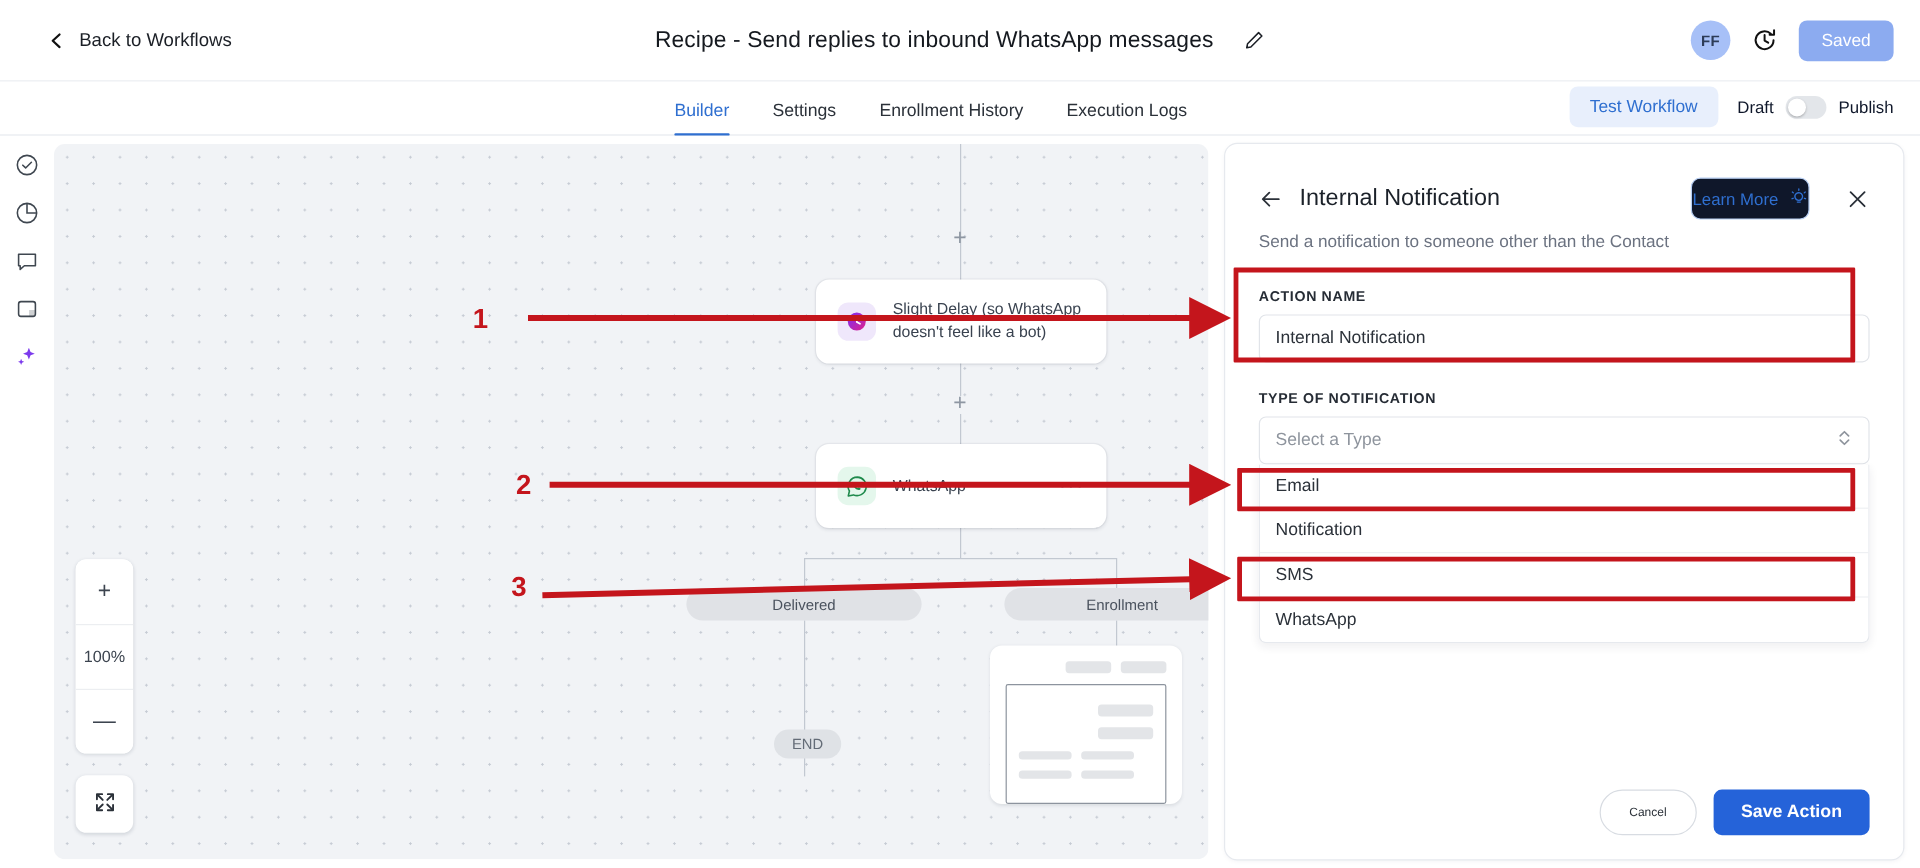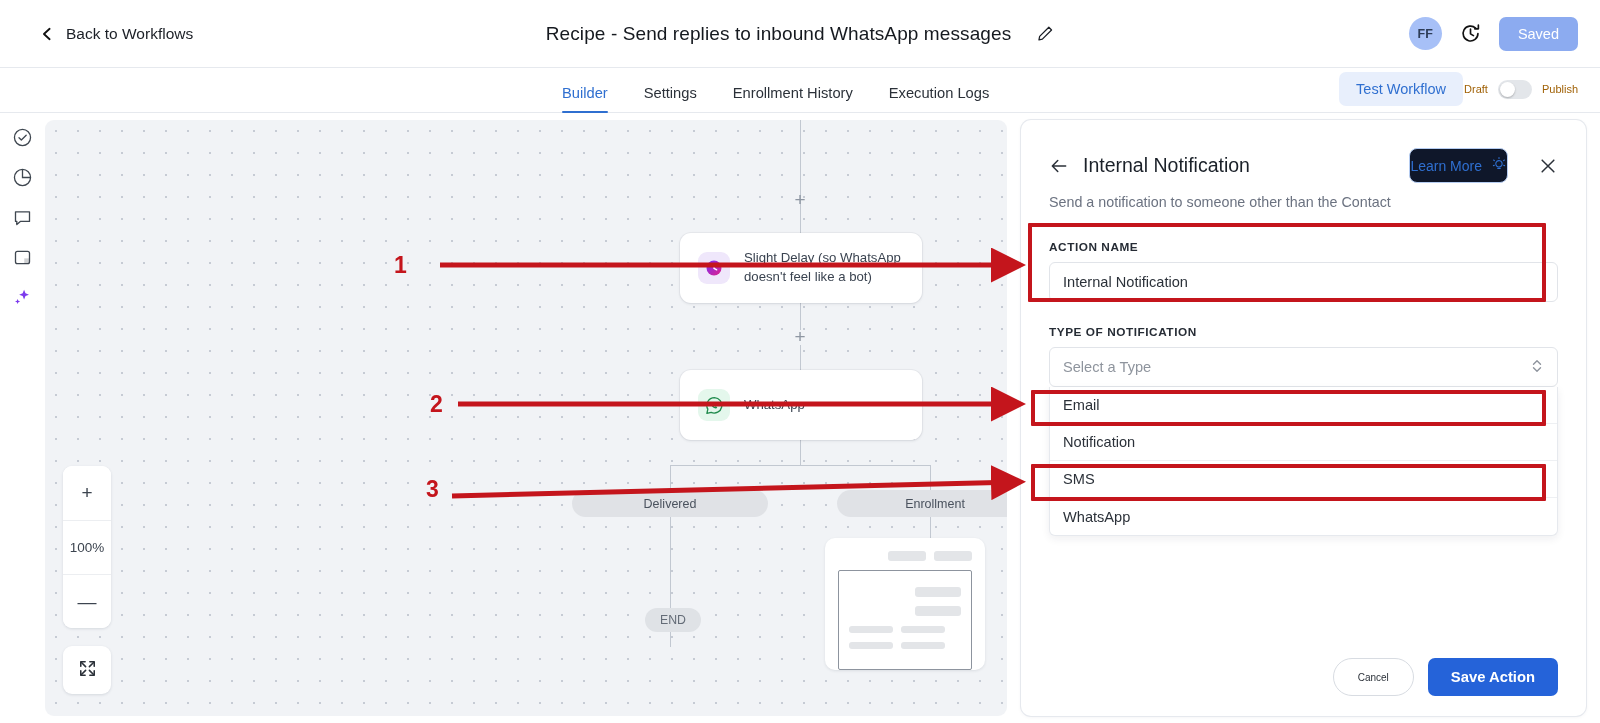--- a/index.html
+++ b/index.html
@@ -65,30 +65,30 @@
     font-size: 14.7px; color: #2b3139; padding-bottom: 11px;
     cursor: pointer; position: relative;
   }
   .tab.active { color: #2f6fd0; }
   .tab.active::after {
     content:""; position:absolute; left:0; right:0; bottom:-1px;
     height: 2.5px; background: #2f6fd0; border-radius: 2px;
   }
   .tabbar-right {
     margin-left: auto; margin-right: 22px; margin-bottom: 6px;
-    display: flex; align-items: center; gap: 1px;
+    display: flex; align-items: center; gap: 16px;
   }
   .test-workflow {
     background: #e8effc; color: #2f6fd0;
     border: none; border-radius: 7px;
     padding: 9px 17px; font-size: 14.5px;
     font-family: inherit; cursor:pointer;
   }
   .publish-group { display:flex; align-items:center; gap: 10px; }
-  .publish-label { font-size: 11px; color: #a16207; }
+  .publish-label { font-size: 14px; color: #0f172a; }
   .toggle {
     width: 34px; height: 19px; border-radius: 10px;
     background: #e3e6ea; position: relative; cursor:pointer;
     flex: none;
   }
   .toggle .knob {
     position:absolute; top:2px; left:2px;
     width:15px; height:15px; border-radius:50%;
     background:#fff; box-shadow: 0 1px 2px rgba(0,0,0,.25);
   }

